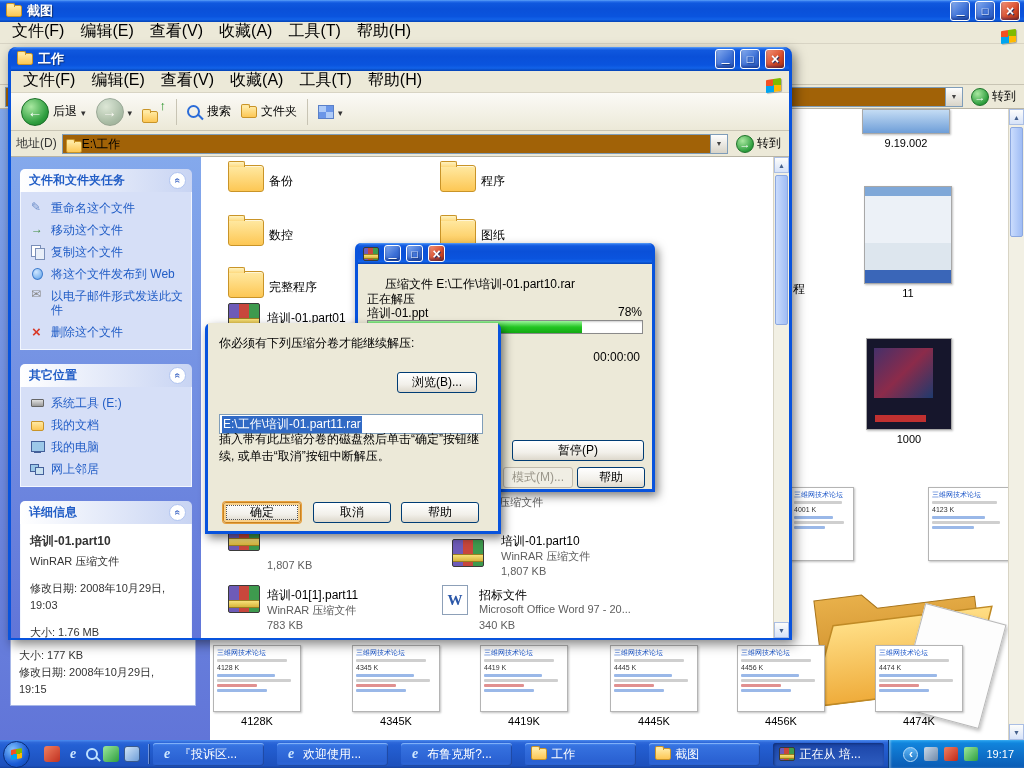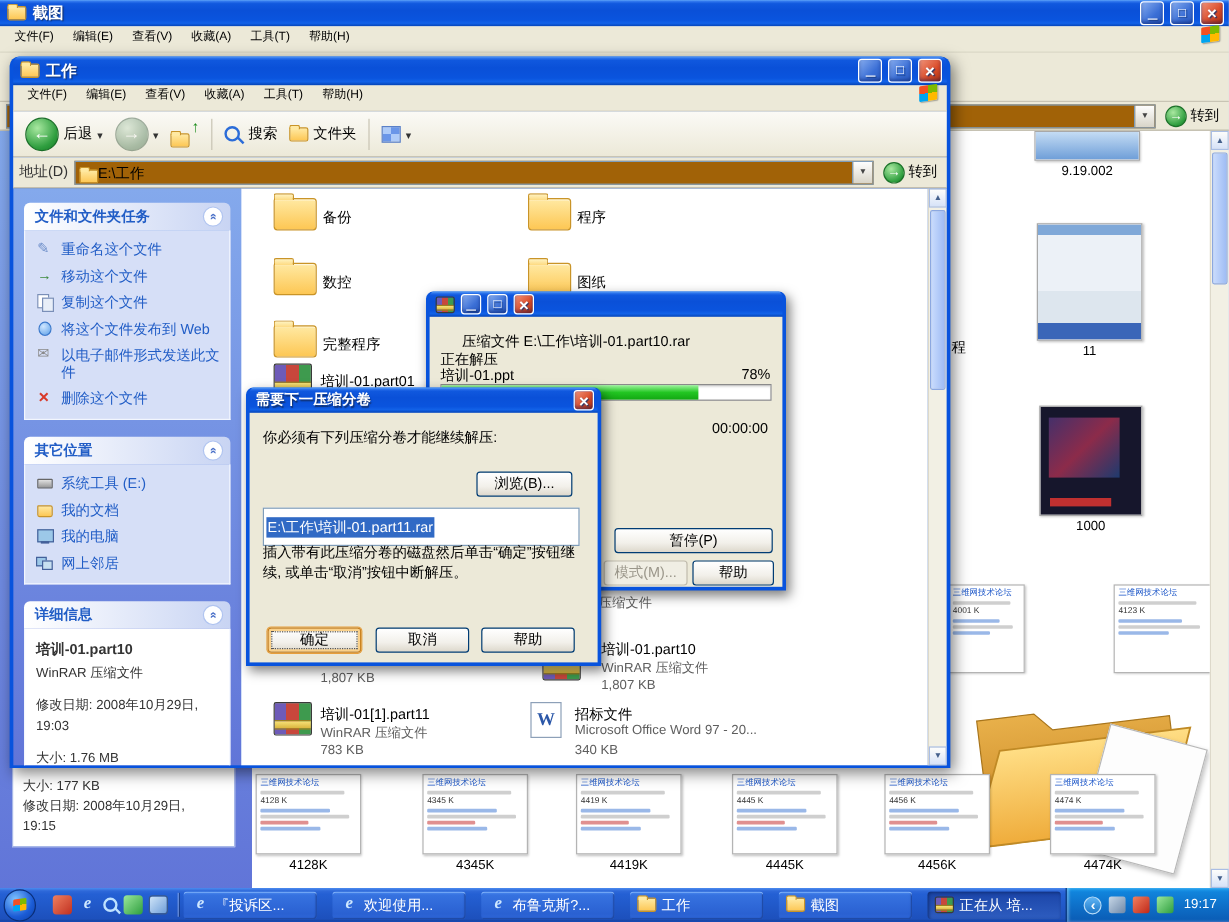--- a/index.html
+++ b/index.html
@@ -11,21 +11,21 @@
     display:flex;align-items:center;gap:5px;padding:0 4px 0 6px;color:#fff;font-weight:bold;font-size:13px;
     text-shadow:1px 1px 1px #10306E;border-radius:6px 6px 0 0;}
   .t-text{flex:1;white-space:nowrap;overflow:hidden}
   .tbtn{width:20px;height:20px;border-radius:3px;border:1px solid #fff;flex:none;display:flex;align-items:center;justify-content:center;
     color:#fff;background:linear-gradient(135deg,#86ACEE,#3B6FD6 60%,#2A5BC0);box-shadow:inset 0 -2px 3px rgba(0,20,90,.45);}
   .tbtn.close{background:linear-gradient(135deg,#F0937A,#DA4B28 60%,#AC3010);}
   .tbtn.sm{width:17px;height:17px}
   .g-min::before{content:"—";display:block;font-size:9px;font-weight:bold;transform:translateY(4px) scaleX(.9)}
   .g-max::before{content:"□";display:block;font-size:11px;font-weight:bold}
   .g-close::before{content:"×";display:block;font-size:14px;font-weight:bold;line-height:10px}
-  .menubar{height:22px;background:#ECE9D8;border-bottom:1px solid #D8D4C4;display:flex;align-items:flex-start;padding:0 4px;font-size:10px;color:#000;}
+  .menubar{height:22px;background:#ECE9D8;border-bottom:1px solid #D8D4C4;display:flex;align-items:flex-end;padding:0 4px;font-size:16px;color:#000;}
   .menu-item{padding:1px 8px;cursor:default}
   .winflag{width:15px;height:13px;margin-left:auto;margin-right:4px;border-radius:1px;
     background:conic-gradient(#7FBA00 0 25%,#FFB900 0 50%,#00A4EF 0 75%,#F25022 0);
     transform:skewY(-8deg);box-shadow:1px 1px 1px rgba(0,0,0,.3);flex:none}
   .addrbar{background:#ECE9D8;border-bottom:1px solid #B8B4A4;display:flex;align-items:center;gap:5px;padding:0 5px;font-size:12px;color:#333;}
   .addr-combo{flex:1;height:20px;background:#a16207;border:1px solid #7F9DB9;display:flex;align-items:flex-end;gap:0;padding-left:3px;overflow:hidden}
   .addr-text{font-size:12px;color:#000;white-space:nowrap}
   .combo-drop{margin-left:auto;width:17px;height:18px;border-left:1px solid #7F9DB9;flex:none;
     background:linear-gradient(180deg,#FEFEFE,#D8D4C8);display:flex;align-items:center;justify-content:center}
   .combo-drop::before{content:"▼";font-size:7px;color:#444}
@@ -561,28 +561,24 @@
       <div class="pfill" style="width: 78%;"></div>
     </div>
     <div class="p-line" style="right:12px;top:86px">00:00:00</div>
     <button class="btn" style="left:154px;top:176px;width:132px">暂停(P)</button>
     <button class="btn disabled" style="left:145px;top:203px;width:70px">模式(M)...</button>
     <button class="btn" style="left:219px;top:203px;width:68px">帮助</button>
   </div>
 </div>
 
 <div class="xp-dialog modal">
-  <div class="titlebar dlg-t">
-    <span class="t-text">需要下一压缩分卷</span>
-    <span class="tbtn sm close g-close"></span>
-  </div>
   <div class="dlg-body" style="height:208px">
     <div class="p-line" style="left:11px;top:12px">你必须有下列压缩分卷才能继续解压:</div>
     <button class="btn" style="left:189px;top:49px;width:80px">浏览(B)...</button>
-    <div class="sunken" style="left:11px;top:79px;width:264px;height:32px">
+    <div class="sunken" style="left:11px;top:91px;width:264px;height:20px">
       <span class="sel">E:\工作\培训-01.part11.rar</span>
     </div>
     <div class="p-line wrap" style="left:11px;top:108px;width:268px">插入带有此压缩分卷的磁盘然后单击“确定”按钮继续, 或单击“取消”按钮中断解压。</div>
     <button class="btn default" style="left:15px;top:179px;width:78px">确定</button>
     <button class="btn" style="left:105px;top:179px;width:78px">取消</button>
     <button class="btn" style="left:193px;top:179px;width:78px">帮助</button>
   </div>
 </div>
 
 <div class="taskbar">

